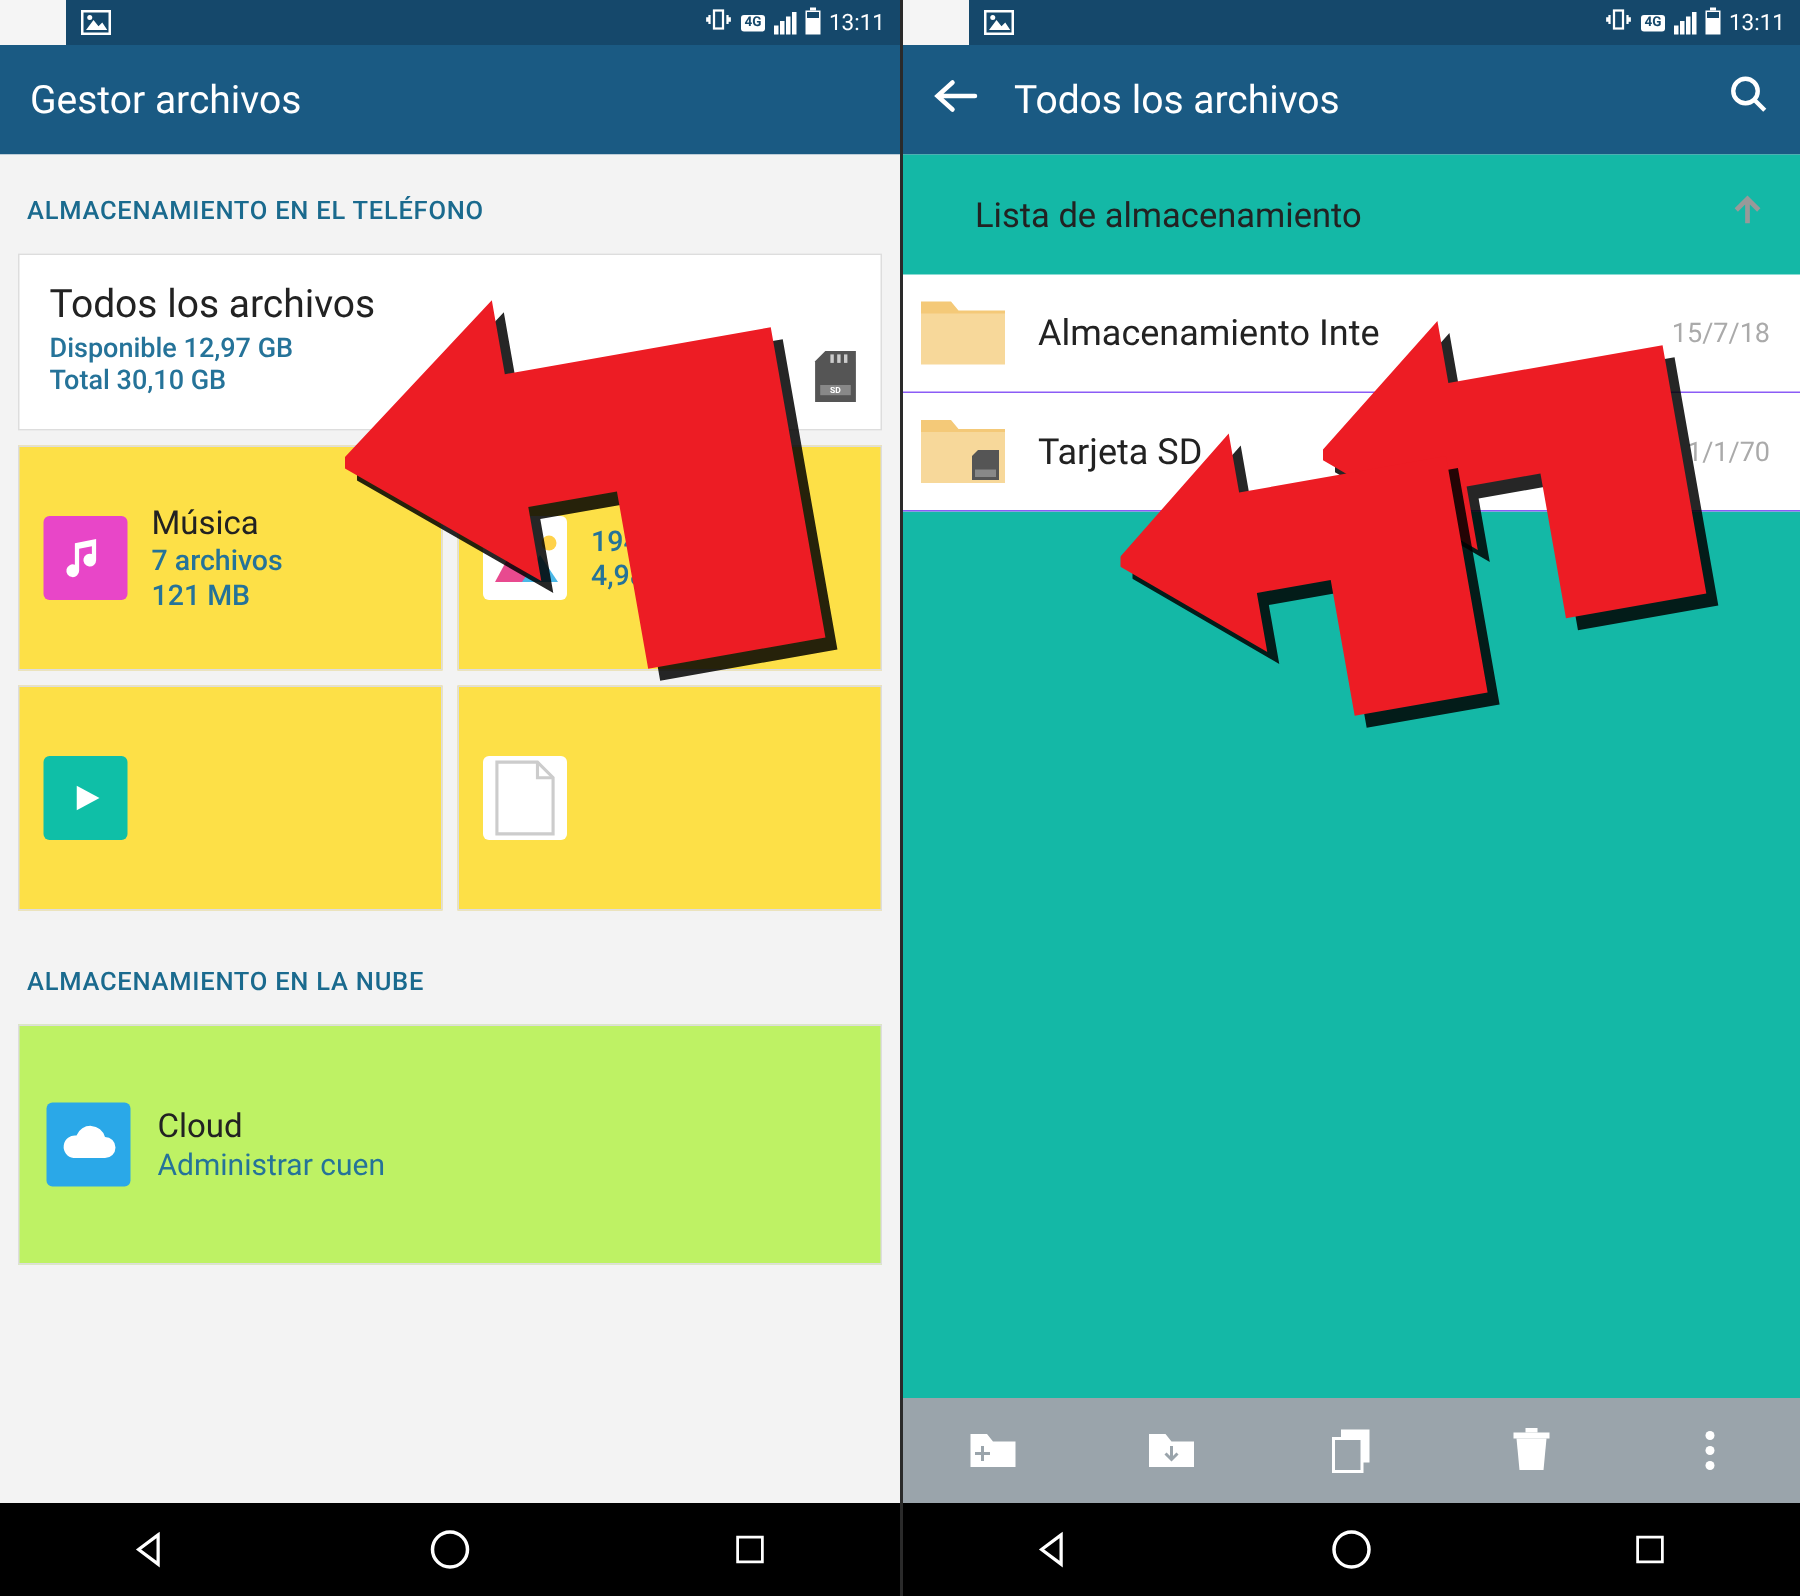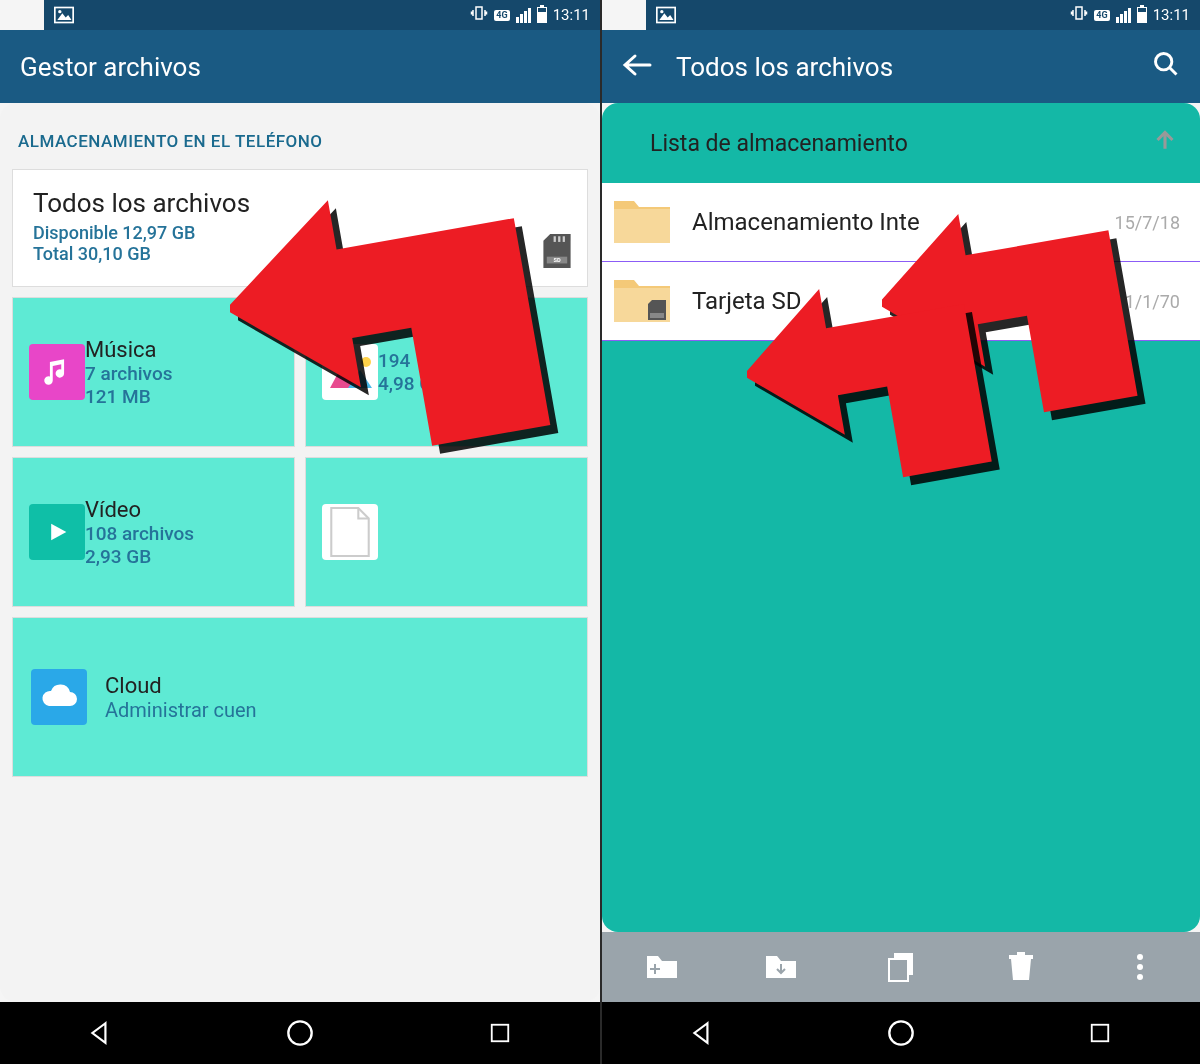--- a/index.html
+++ b/index.html
@@ -22,37 +22,37 @@
   .batt::after{content:"";position:absolute;bottom:0;left:0;right:0;height:70%;background:#fff}
   .badge4g{background:#fff;color:#15486b;font-size:9px;font-weight:700;padding:0 2px;border-radius:2px;line-height:11px}
 
   
   .appbar { background: #1a5a83; color: #fff; height: 73px; display: flex; align-items: center; padding: 0 20px; font-size: 26px; font-weight: 400; gap: 24px; }
   .appbar .back{cursor:pointer;font-size:30px;line-height:1}
   .appbar .title{flex:1}
   .appbar .search{cursor:pointer}
 
   
-  .content { flex: 1; overflow: hidden; position: relative; background:#f3f3f3;border-radius:16px; }
+  .content { flex: 1; overflow: hidden; position: relative; background:#f3f3f3; }
   .section-header { color: #1a6a8e; font-size: 17px; font-weight: 500; letter-spacing: .5px; padding: 28px 18px 18px; }
   .card { background: #fff; border: 1px solid #ddd; margin: 0 12px 10px; }
   .tall-card{padding:18px 20px 22px;position:relative}
   .tall-card .t1{font-size:26px;color:#222;margin-bottom:4px}
   .tall-card .t2{font-size:18px;color:#257399;font-weight:500}
   .tall-card .sd{position:absolute;right:16px;bottom:14px;}
   .grid2{display:grid;grid-template-columns:1fr 1fr;gap:10px;margin:0 12px 10px}
-  .gcard{background:#5eead4;border:1px solid #ddd;padding:4px 16px;display:flex;gap:0;align-items:center;min-height:150px}
+  .gcard{background:#fde047;border:1px solid #ddd;padding:4px 16px;display:flex;gap:16px;align-items:center;min-height:150px}
   .gcard .icon{width:56px;height:56px;flex:0 0 56px;display:flex;align-items:center;justify-content:center;border-radius:4px}
   .gcard .txt .name{font-size:22px;color:#222}
   .gcard .txt .sub{font-size:19px;color:#257399;font-weight:500}
   .i-music{background:#e846c8;}
   .i-video{background:#0fbfa7;}
   .i-img{background:#fff}
   .i-doc{background:#fff}
-  .cloudcard{background:#5eead4;border:1px solid #ddd;margin:0 12px;display:flex;gap:18px;align-items:center;padding:30px 18px;height:160px}
+  .cloudcard{background:#bef264;border:1px solid #ddd;margin:0 12px;display:flex;gap:18px;align-items:center;padding:30px 18px;height:160px}
   .cloudcard .icon{width:56px;height:56px;background:#2aa8e8;border-radius:4px;display:flex;align-items:center;justify-content:center}
   .cloudcard .txt .name{font-size:22px;color:#222}
   .cloudcard .txt .sub{font-size:20px;color:#257399}
 
   
   .breadcrumb{display:flex;align-items:center;padding:22px 20px 22px 48px;font-size:23px;color:#222}
   .breadcrumb .up{margin-left:auto;color:#888}
   .row{display:flex;align-items:center;gap:20px;padding:14px 20px 14px 10px;border-bottom:1px solid #8b5cf6;background:#fff}
   .row .folder{width:60px;height:50px;position:relative;flex:0 0 60px}
   .row .rlabel{flex:1;font-size:24px;color:#222;white-space:nowrap;overflow:hidden}
@@ -149,36 +149,32 @@
           <div class="sub">194</div>
           <div class="sub">4,98 GB</div>
         </div>
       </div>
       <div class="gcard">
         <div class="icon i-video">
             <svg width="28" height="28" viewBox="0 0 24 24">
               <polygon points="7,5 20,12 7,19" fill="#fff"></polygon>
             </svg>
           </div>
-        <div class="txt">
-          <div class="name">Vídeo</div>
-          <div class="sub">108 archivos</div>
-          <div class="sub">2,93 GB</div>
-        </div>
       </div>
       <div class="gcard">
         <div class="icon i-doc">
             <svg width="44" height="52" viewBox="0 0 40 50">
               <path d="M2 2h26l10 10v36H2z" fill="#fff" stroke="#ccc" stroke-width="2"></path>
               <path d="M28 2v10h10" fill="none" stroke="#ccc" stroke-width="2"></path>
             </svg>
           </div>
       </div>
     </div>
 
+    <div class="section-header">ALMACENAMIENTO EN LA NUBE</div>
     <div class="cloudcard">
       <div class="icon">
           <svg width="38" height="26" viewBox="0 0 38 26">
             <path d="M30 22a7 7 0 0 0 0-14 10 10 0 0 0-19-1A7 7 0 0 0 9 22z" fill="#fff"></path>
           </svg>
         </div>
       <div class="txt">
         <div class="name">Cloud</div>
         <div class="sub">Administrar cuen</div>
       </div>

